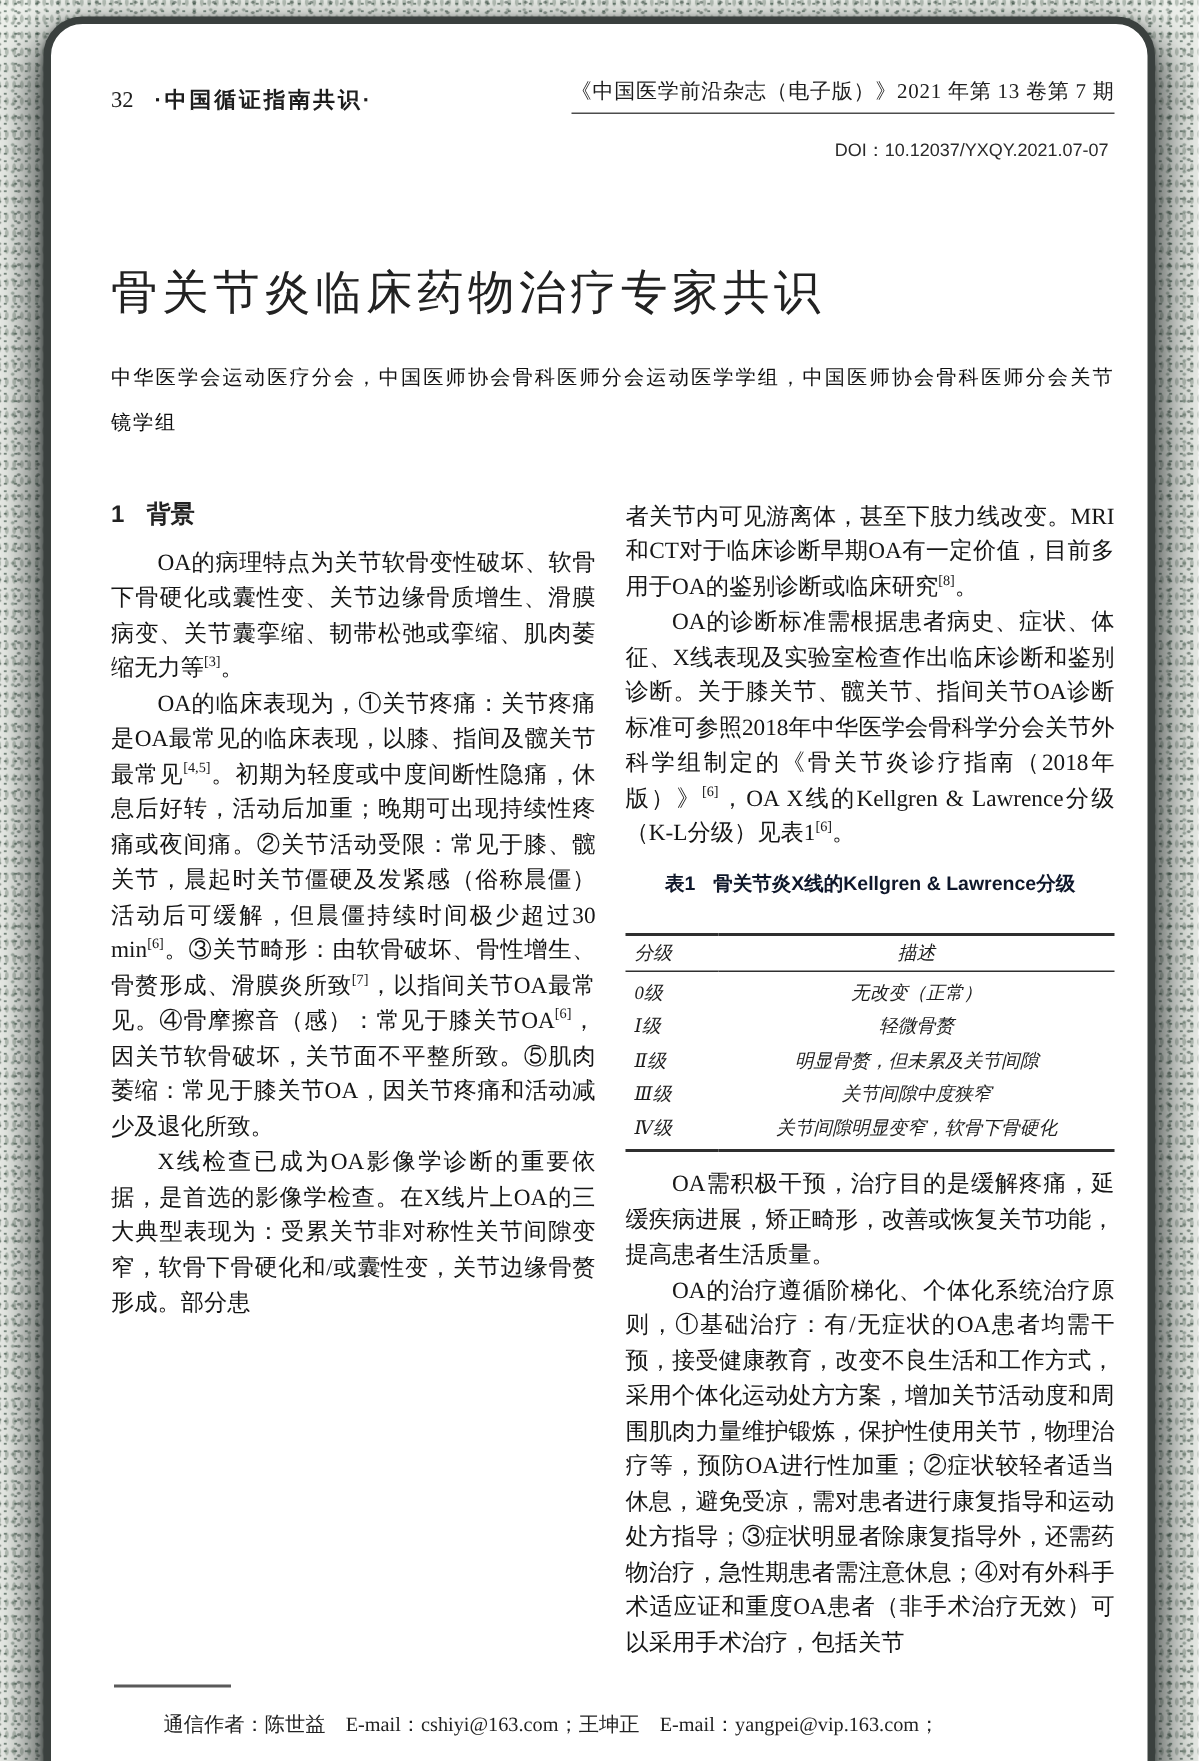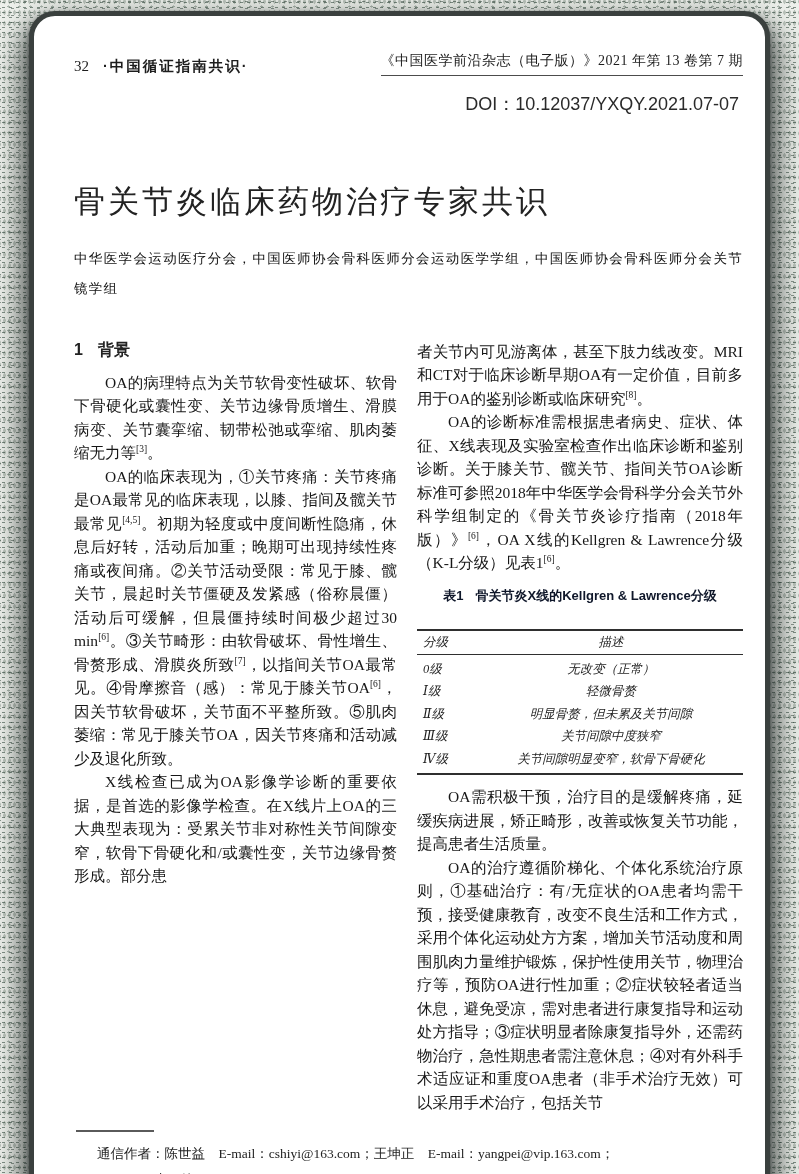--- a/index.html
+++ b/index.html
@@ -36,21 +36,21 @@
     font-family: "Liberation Sans", "DejaVu Sans", sans-serif;
     font-weight: bold; letter-spacing: 2px; font-size: 14.5px;
   }
   .runhead-right {
     font-size: 14px; letter-spacing: 0.5px;
     border-bottom: 1.5px solid #4c4c4c; padding-bottom: 5px;
   }
   .doi-row {
     text-align: right; margin-top: 16px;
     font-family: "Liberation Sans", "DejaVu Sans", sans-serif;
-    font-size: 18px; color: #2a2a2a; padding-right: 4px;
+    font-size: 12px; color: #2a2a2a; padding-right: 4px;
   }
   
   .art-title {
     margin-top: 65px;
     font-size: 31px; font-weight: normal; letter-spacing: 3px; color: #222;
   }
   .art-authors {
     margin-top: 18px;
     font-size: 13.5px; line-height: 30px; letter-spacing: 1.2px;
     text-align: justify; color: #111;
@@ -89,21 +89,21 @@
     border-bottom: 1.2px solid #2f2f2f; font-style: italic;
   }
   table.kl-table td { padding: 2px 2px; line-height: 18.5px; font-style: italic; }
   table.kl-table .c1 { width: 62px; text-align: left; padding-left: 6px; }
   table.kl-table .c2 { text-align: center; }
   table.kl-table tbody tr:first-child td { padding-top: 5px; }
   table.kl-table tbody tr:last-child td { padding-bottom: 5px; }
   
   .footnote { margin-top: 16px; }
   .fn-rule { width: 78px; border-top: 2px solid #5a5a5a; margin: 0 0 9px 2px; }
-  .footnote p { margin: 0; font-size: 13.5px; line-height: 26px; color: #222; }
+  .footnote p { margin: 12px; font-size: 13.5px; line-height: 26px; color: #222; }
   .fn-line1 { padding-left: 23px; }
   .fn-line2 { padding-left: 80px; }
 </style>
 </head>
 <body>
 
 <div class="page">
 
   <div class="runhead">
     <div class="runhead-left">

